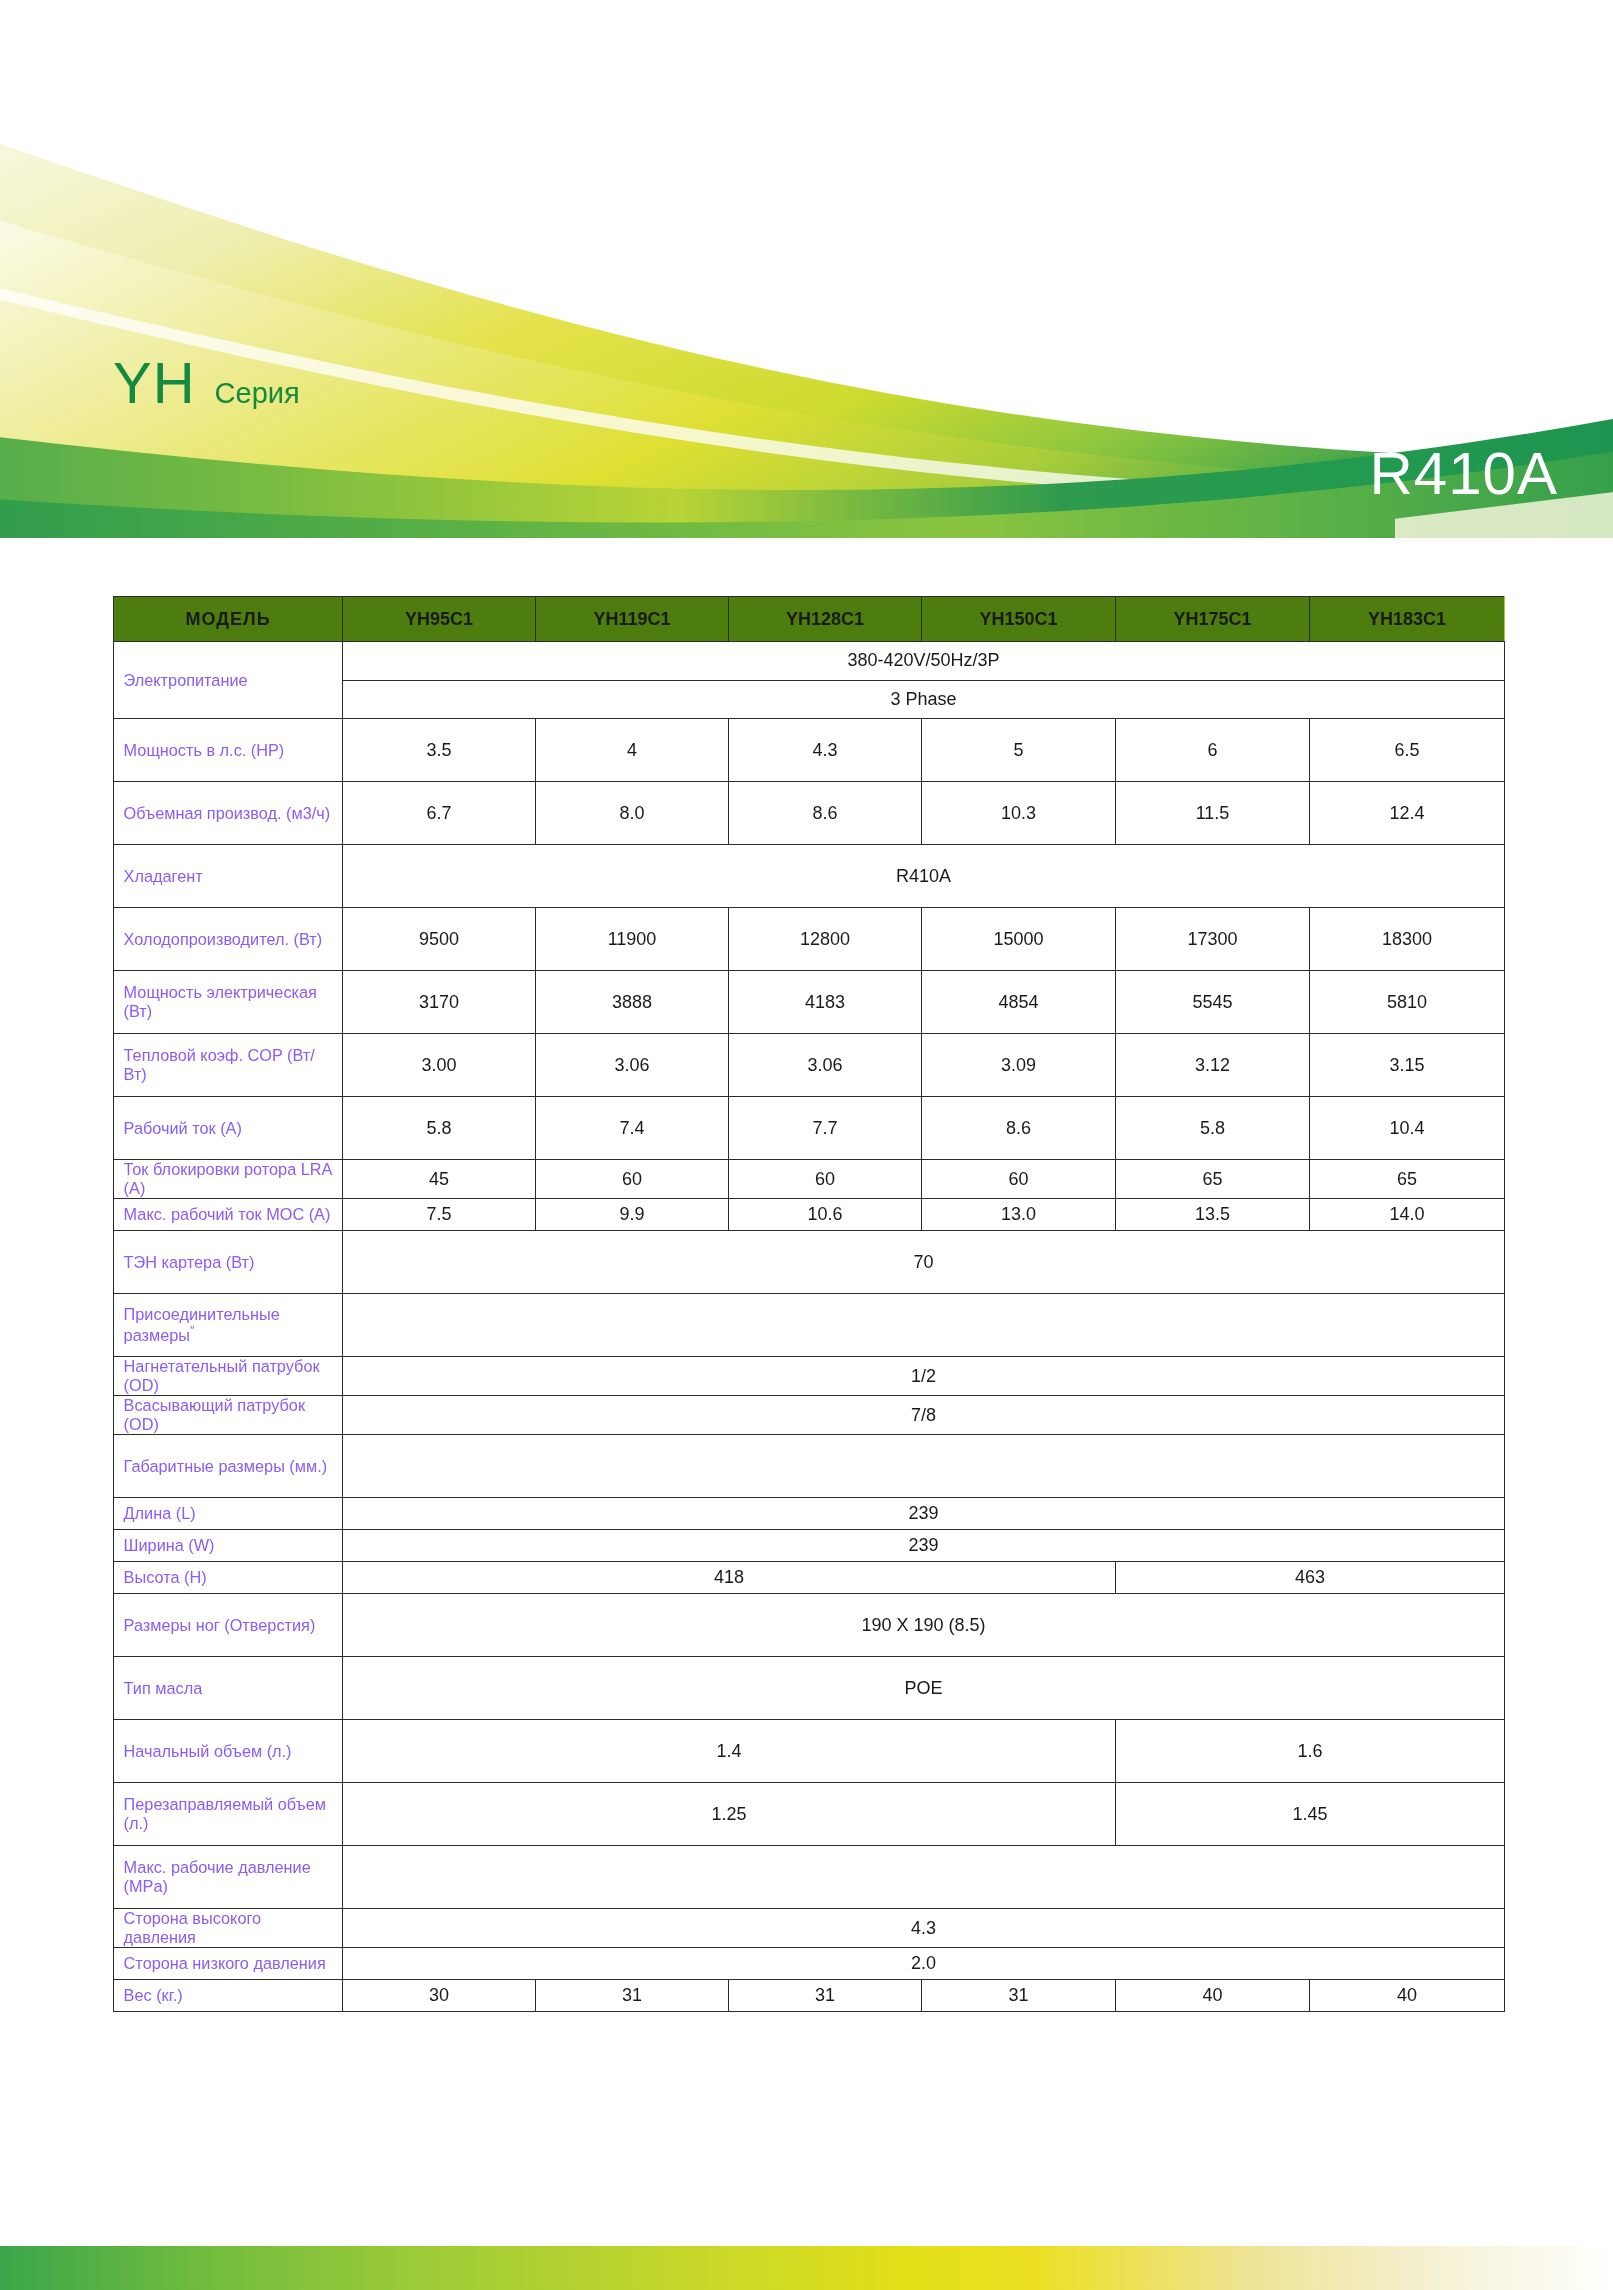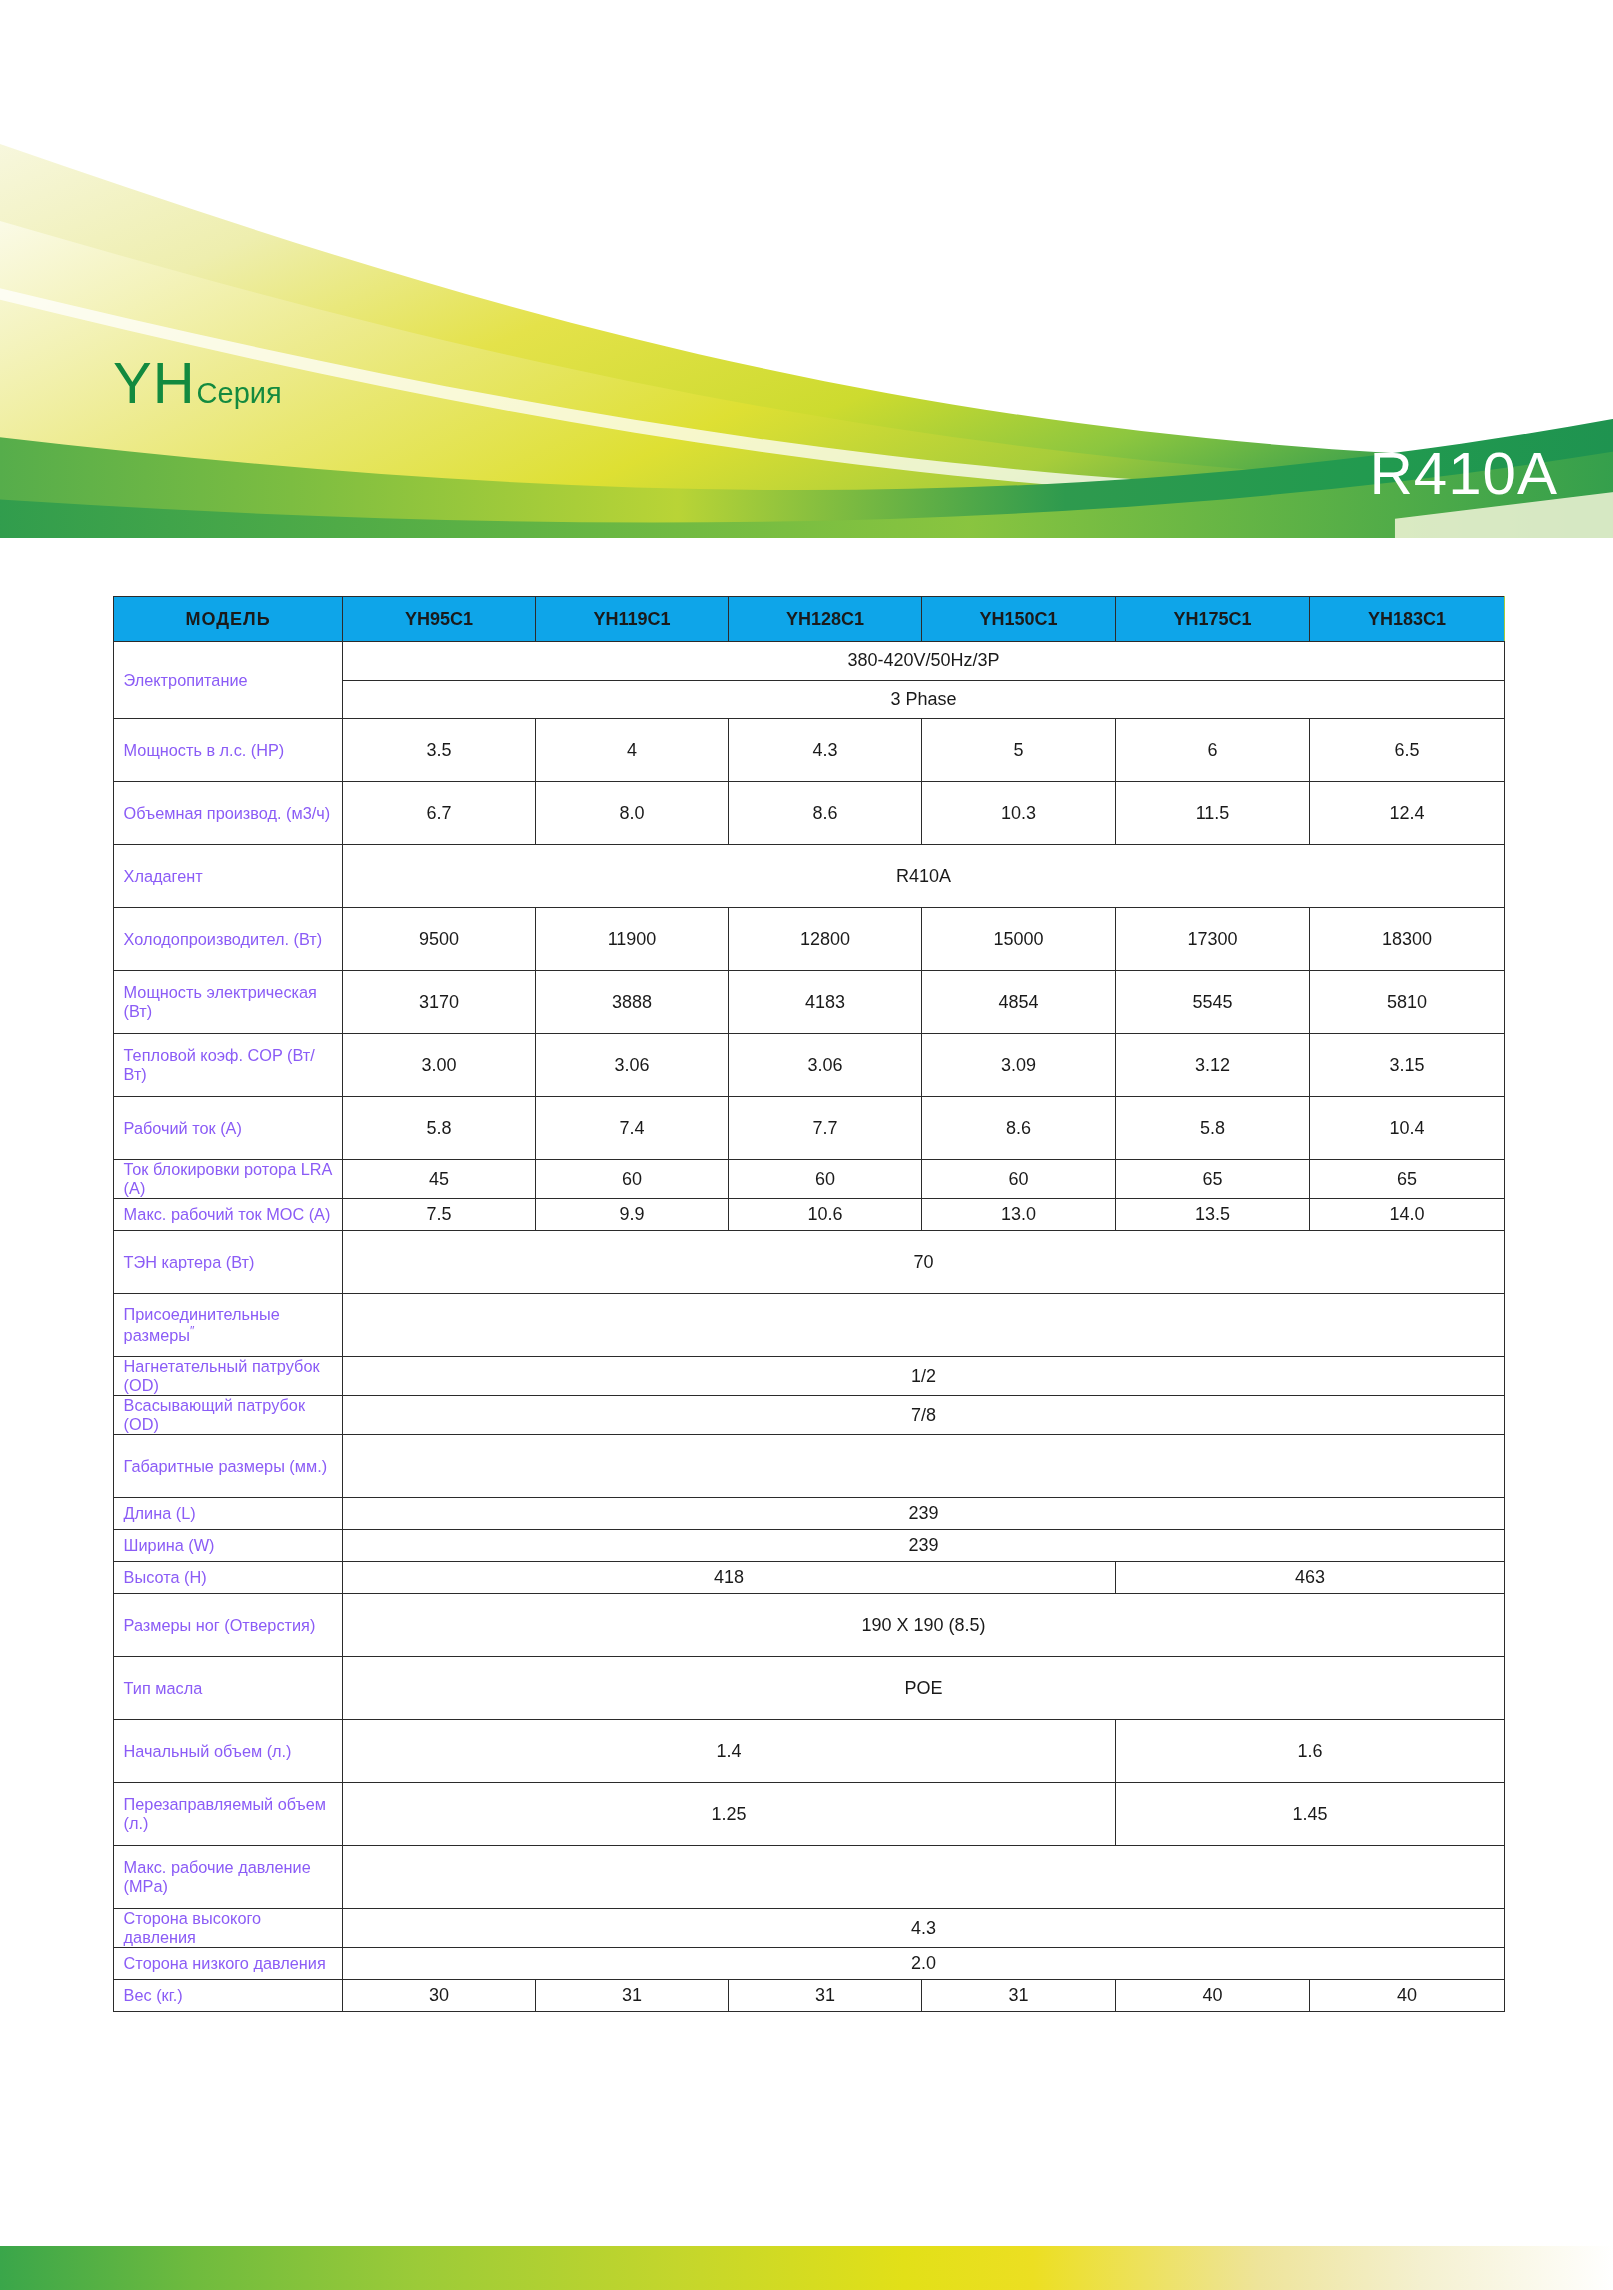--- a/index.html
+++ b/index.html
@@ -30,21 +30,21 @@
   
   .header-text {
     position: absolute;
     left: 113px;
     top: 354px;
     z-index: 5;
   }
   .logo-line {
     display: flex;
     align-items: baseline;
-    gap: 1px;
+    gap: 19px;
     margin-bottom: 15.4px;
   }
   .logo-yh {
     font-size: 58px;
     font-weight: 400;
     color: #138a3f;
     letter-spacing: 1px;
     line-height: 1;
   }
   .logo-series {
@@ -85,21 +85,21 @@
     table-layout: fixed;
     font-size: 16.3px;
     color: #1a1a1a;
   }
   table.spec td, table.spec th {
     border: 1px solid #2b2b2b;
     padding: 0 9.6px;
     vertical-align: middle;
   }
   thead th {
-    background: #0ea5e9;
+    background: #4d7c0f;
     color: #1a1a1a;
     font-size: 18px;
     font-weight: bold;
     text-align: center;
     height: 45px;
     border: 1px solid #a5c93c;
     border-right: 2.9px solid #ffffff;
   }
   thead th:last-child { border-right: 1px solid #a5c93c; }
   thead th.model-col {

